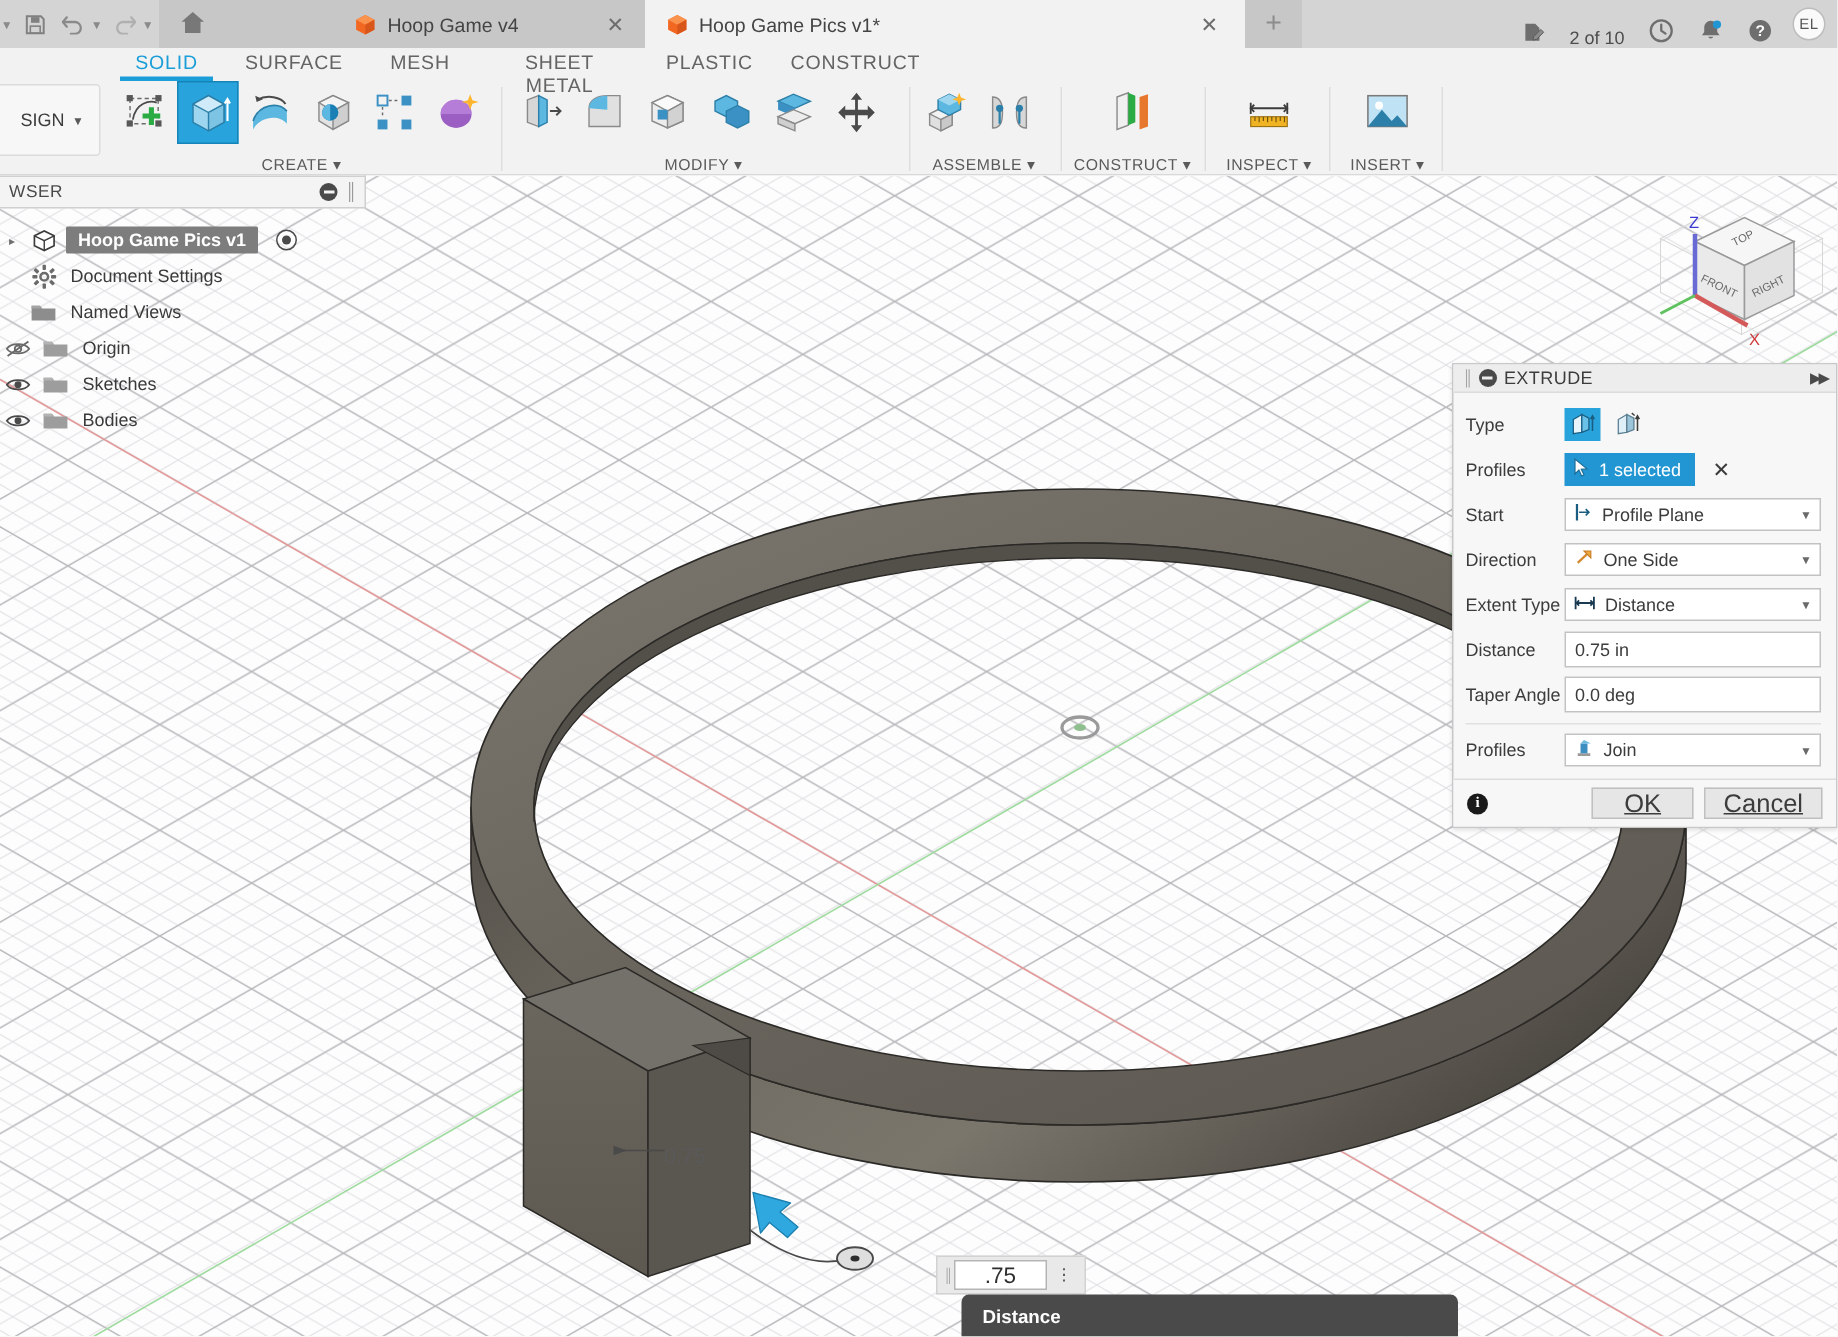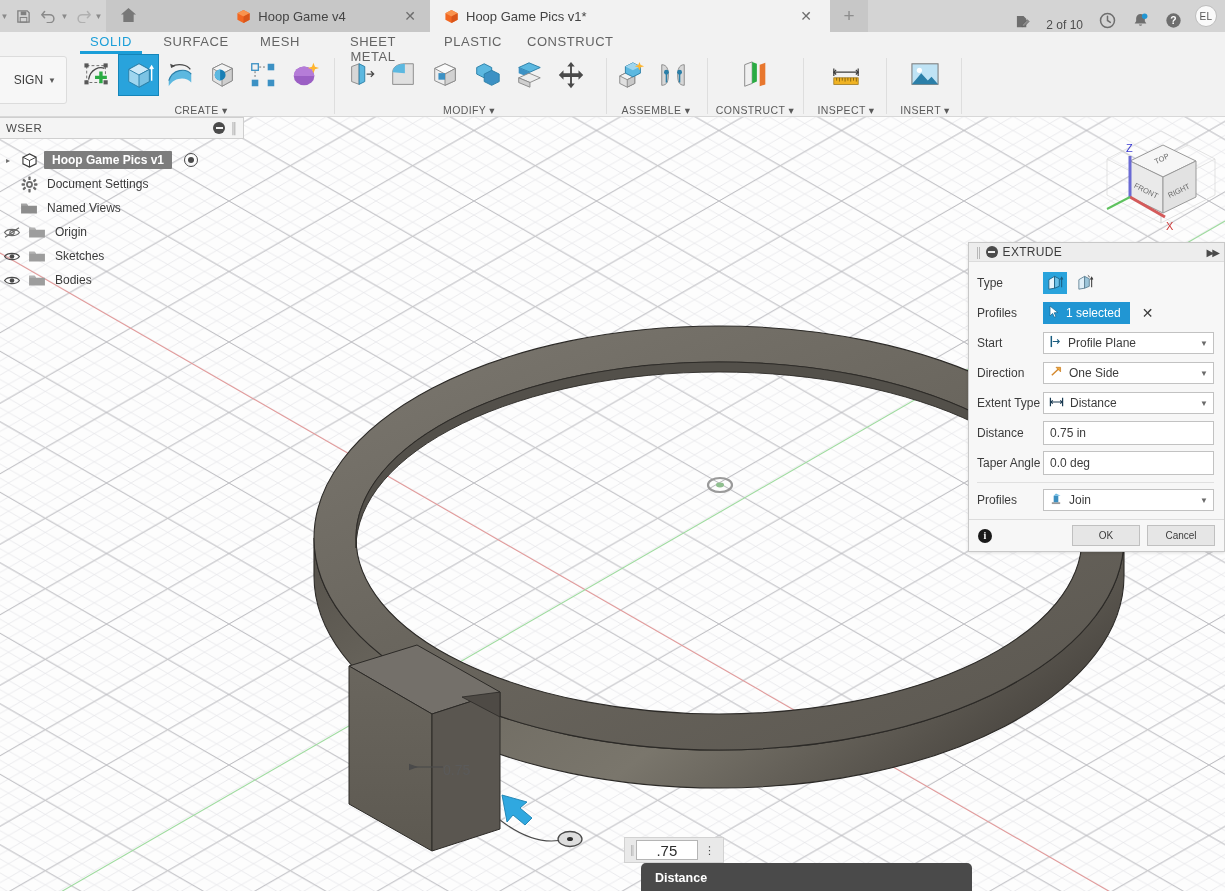--- a/index.html
+++ b/index.html
@@ -181,21 +181,21 @@
   }
   .info-dot {
     width:14px; height:14px; border-radius:50%; background:#1a1a1a; color:#fff;
     display:flex; align-items:center; justify-content:center;
     font-size:10px; font-weight:bold; font-family:"Liberation Serif", serif;
   }
   .dbtn {
     height:21px; min-width:68px; padding:0 12px;
     background:#e6e6e6; border:1px solid #c0c0c0;
     display:flex; align-items:center; justify-content:center;
-    font-size:10px; color:#3c3c3c;
+    font-size:17px; color:#3c3c3c;text-decoration:underline;
   }
   #ex-foot .right { margin-left:auto; display:flex; gap:7px; }
 
   
   #dist-widget {
     position:absolute; left:624px; top:720px; height:26px;
     display:flex; align-items:center; background:#e9e9e9;
     border:1px solid #d2d2d2; padding:0 2px;
   }
   #dist-widget .hgrip { color:#a8a8a8; font-size:9px; letter-spacing:-1.5px; padding:0 2px;}

